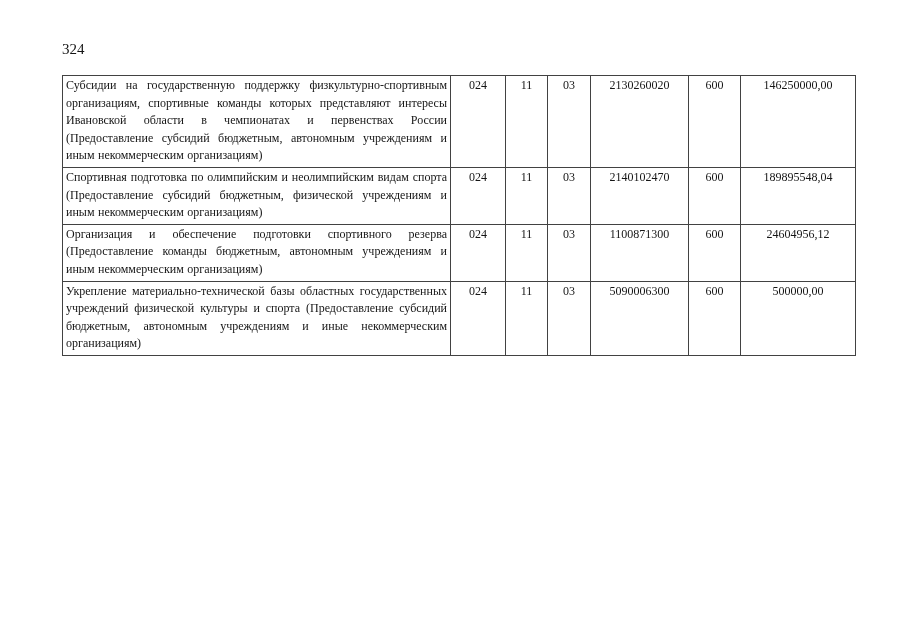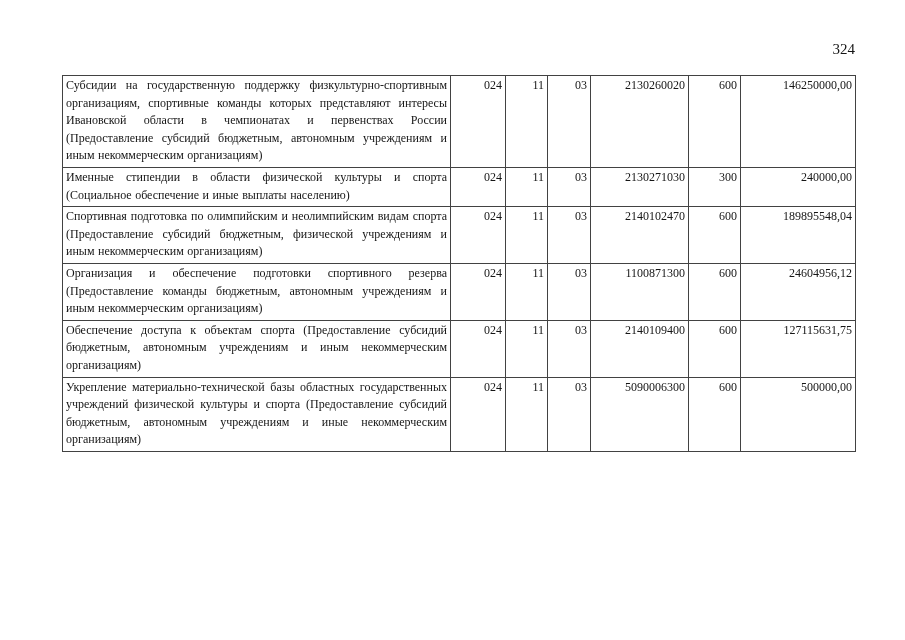--- a/index.html
+++ b/index.html
@@ -10,21 +10,21 @@
     position: relative;
     font-family: "Liberation Serif", serif;
     color: #151515;
     overflow: hidden;
   }
   .page-number {
     position: absolute;
     top: 40px;
     left: 62px;
     width: 793px;
-    text-align: right;
+    text-align: left;
     font-size: 15px;
     line-height: 18px;
   }
   table.budget {
     position: absolute;
     top: 75px;
     left: 62px;
     width: 793px;
     border-collapse: collapse;
     table-layout: fixed;
@@ -37,21 +37,21 @@
     padding: 1px 3px 2px 3px;
     overflow: hidden;
     word-spacing: 0.5px;
   }
   td.cell-name {
     text-align: justify;
     padding-left: 4px;
     padding-right: 4px;
   }
   td.cell-num {
-    text-align: right;
+    text-align: center;
   }
   col.c1 { width: 388px; }
   col.c2 { width: 55px; }
   col.c3 { width: 42px; }
   col.c4 { width: 43px; }
   col.c5 { width: 98px; }
   col.c6 { width: 52px; }
   col.c7 { width: 115px; }
 </style>
 </head>
@@ -73,56 +73,38 @@
       <tr>
         <td class="cell-name">Субсидии на государственную поддержку физкультурно-спортивным организациям, спортивные команды которых представляют интересы Ивановской области в чемпионатах и первенствах России (Предоставление субсидий бюджетным, автономным учреждениям и иным некоммерческим организациям)</td>
         <td class="cell-num">024</td>
         <td class="cell-num">11</td>
         <td class="cell-num">03</td>
         <td class="cell-num">2130260020</td>
         <td class="cell-num">600</td>
         <td class="cell-num">146250000,00</td>
       </tr>
       <tr>
-        <td class="cell-name">Именные стипендии в области физической культуры и спорта (Социальное обеспечение и иные выплаты населению)</td>
-        <td class="cell-num">024</td>
-        <td class="cell-num">11</td>
-        <td class="cell-num">03</td>
-        <td class="cell-num">2130271030</td>
-        <td class="cell-num">300</td>
-        <td class="cell-num">240000,00</td>
-      </tr>
-      <tr>
         <td class="cell-name">Спортивная подготовка по олимпийским и неолимпийским видам спорта (Предоставление субсидий бюджетным, физической учреждениям и иным некоммерческим организациям)</td>
         <td class="cell-num">024</td>
         <td class="cell-num">11</td>
         <td class="cell-num">03</td>
         <td class="cell-num">2140102470</td>
         <td class="cell-num">600</td>
         <td class="cell-num">189895548,04</td>
       </tr>
       <tr>
         <td class="cell-name">Организация и обеспечение подготовки спортивного резерва (Предоставление команды бюджетным, автономным учреждениям и иным некоммерческим организациям)</td>
         <td class="cell-num">024</td>
         <td class="cell-num">11</td>
         <td class="cell-num">03</td>
         <td class="cell-num">1100871300</td>
         <td class="cell-num">600</td>
         <td class="cell-num">24604956,12</td>
       </tr>
       <tr>
-        <td class="cell-name">Обеспечение доступа к объектам спорта (Предоставление субсидий бюджетным, автономным учреждениям и иным некоммерческим организациям)</td>
-        <td class="cell-num">024</td>
-        <td class="cell-num">11</td>
-        <td class="cell-num">03</td>
-        <td class="cell-num">2140109400</td>
-        <td class="cell-num">600</td>
-        <td class="cell-num">127115631,75</td>
-      </tr>
-      <tr>
         <td class="cell-name">Укрепление материально-технической базы областных государственных учреждений физической культуры и спорта (Предоставление субсидий бюджетным, автономным учреждениям и иные некоммерческим организациям)</td>
         <td class="cell-num">024</td>
         <td class="cell-num">11</td>
         <td class="cell-num">03</td>
         <td class="cell-num">5090006300</td>
         <td class="cell-num">600</td>
         <td class="cell-num">500000,00</td>
       </tr>
     </tbody>
 </table>

